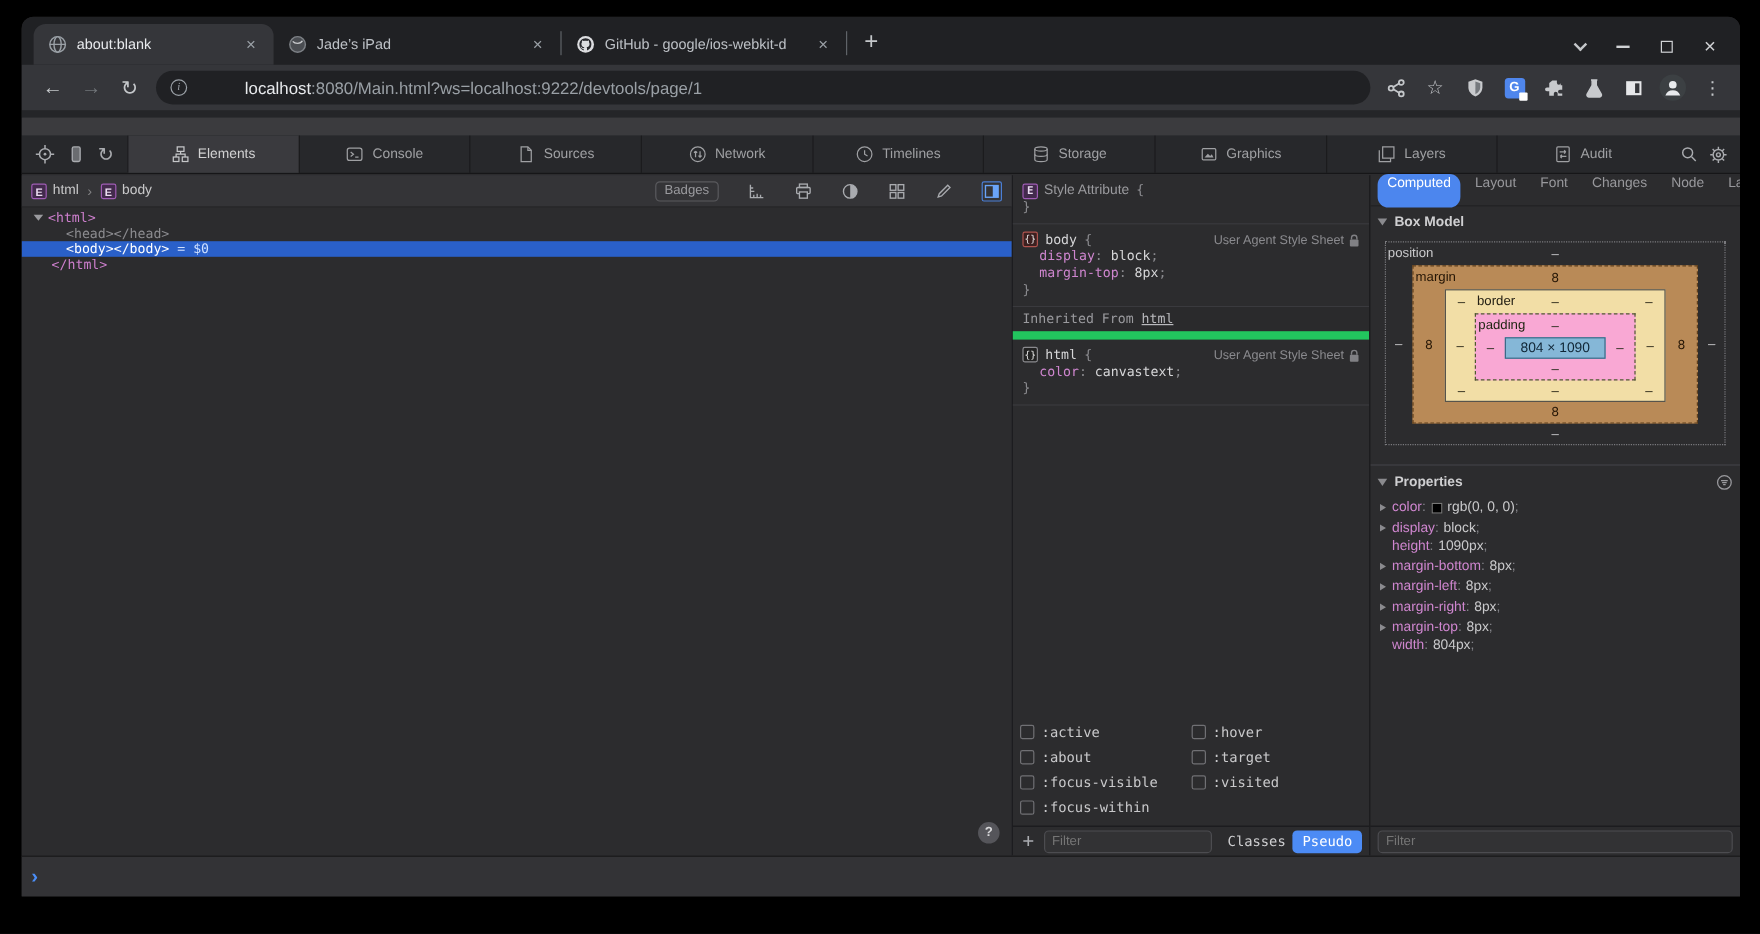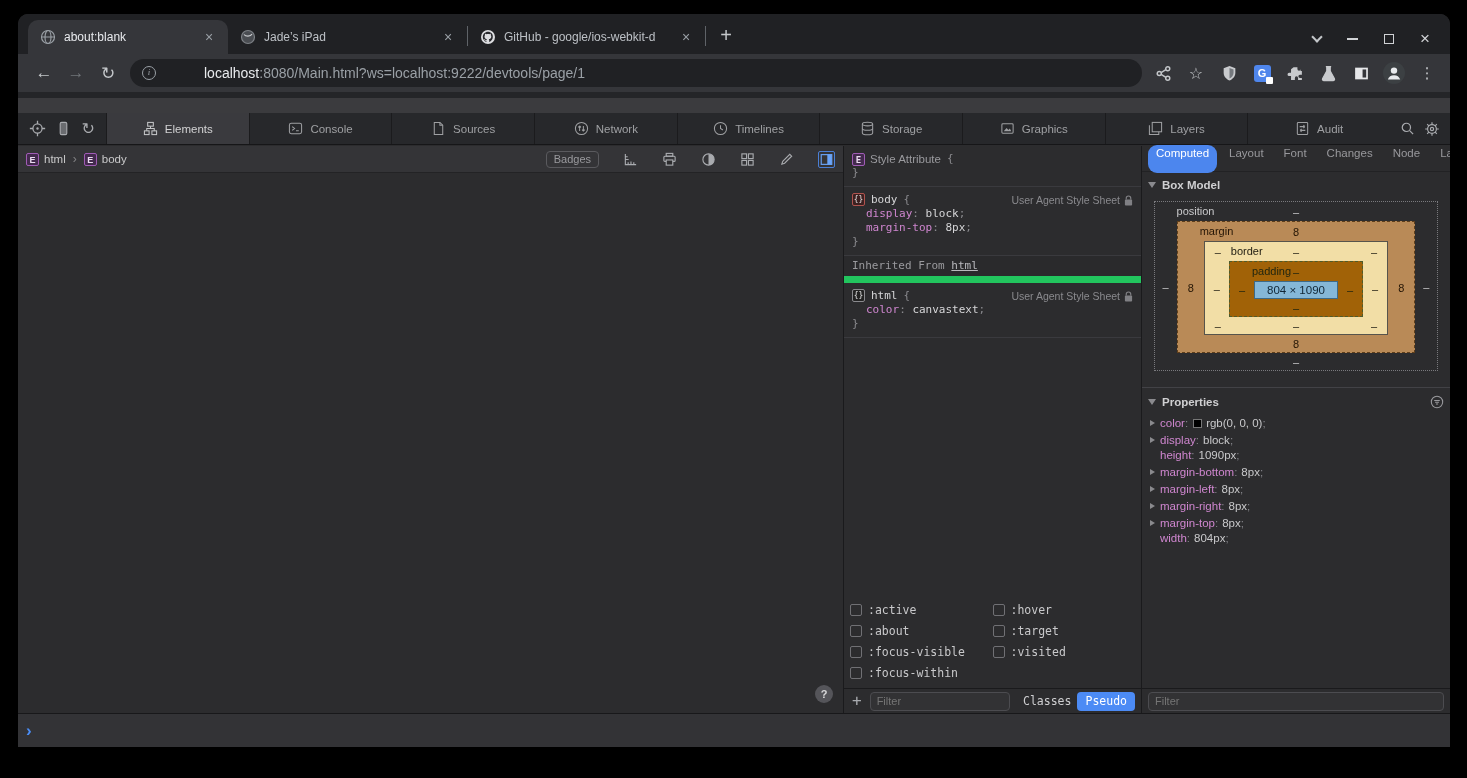--- a/index.html
+++ b/index.html
@@ -139,29 +139,29 @@
   .sechead { display:flex; align-items:center; gap:6px; padding:7px 6px 4px; }
   .sechead .tri-d { width:0; height:0; border-top:6px solid #8a8a8e;
                     border-left:4.5px solid transparent; border-right:4.5px solid transparent; }
   .sechead .t { color:#cfcfd1; font-size:11.5px; font-weight:bold; }
   .sechead .menu-ic { margin-left:auto; }
 
   
   .bmwrap { display:flex; justify-content:center; padding:6px 0 14px; }
   .bm { font-size:11px; }
   .bm .r { display:flex; align-items:center; justify-content:center; position:relative; }
-  .bm .lbl { position:absolute; left:22px; top:3px; }
+  .bm .lbl { position:absolute; left:2px; top:3px; }
   .bm .cv { text-align:center; }
   .bm .corner-l { position:absolute; left:10px; } .bm .corner-r { position:absolute; right:10px; }
   .bm .top { height:19px; } .bm .bot { height:17px; }
   .bm .sv { padding:0 9px; }
   .bm-pos { border:1px dotted #7a7a7e; color:#c9c9cb; }
   .bm-mar { background:#b98a57; border:1px dashed #5f3f1c; color:#241505; }
   .bm-bor { background:#f2dea6; border:1px solid #57544c; color:#242014; }
-  .bm-pad { background:#a16207; border:1px dashed #4e5c2c; color:#1d2410; }
+  .bm-pad { background:#f9a8d4; border:1px dashed #4e5c2c; color:#1d2410; }
   .bm-con { background:#85b7d7; border:1px solid #3d6a88; color:#102636;
             padding:2px 12px; font-size:11.5px; }
   .bm-pos>.r.mid>.sv { padding:0 8px; } .bm-mar>.r.mid>.sv { padding:0 10px; }
 
   .divider { height:1px; background:#424246; margin:2px 0 0; }
 
   
   .props { padding:4px 0 0 6px; font-size:11.5px; }
   .prow { display:flex; align-items:center; margin-bottom:5px; }
   .prow .tri { width:0; height:0; border-left:5px solid #8a8a8e;
@@ -424,20 +424,26 @@
                 <path d="M3 13l1-3L11.5 2.5l2 2L6 12z"></path>
               </svg>
             </span>
           <span class="layout-toggle">
               <svg class="i" width="13" height="13" viewBox="0 0 16 16">
                 <rect x="1.5" y="2" width="13" height="12" fill="none" stroke="#6aa4f8" stroke-width="1.4"></rect>
                 <rect x="9" y="2" width="5.5" height="12" fill="#6aa4f8"></rect>
               </svg>
             </span>
         </div>
+      </div>
+      <div class="tree">
+        <div class="trow"><span class="arrow"></span><span>&lt;html&gt;</span></div>
+        <div class="trow gray ind2"><span>&lt;head&gt;&lt;/head&gt;</span></div>
+        <div class="trow sel ind2"><span>&lt;body&gt;&lt;/body&gt;</span><span class="sfx"> <span>= $0</span></span></div>
+        <div class="trow ind1b"><span>&lt;/html&gt;</span></div>
       </div>
       <span class="help-fab">?</span>
     </div>
 
     <div class="pane-styles codefont">
       <div class="sec">
         <div class="rule-head">
           <span class="ebadge" style="margin-top:1px">E</span>
           <span class="dim" style="font-family:'Liberation Sans',sans-serif;font-size:11.5px">Style Attribute</span>
           <span class="punct" style="margin-left:6px">{</span>

